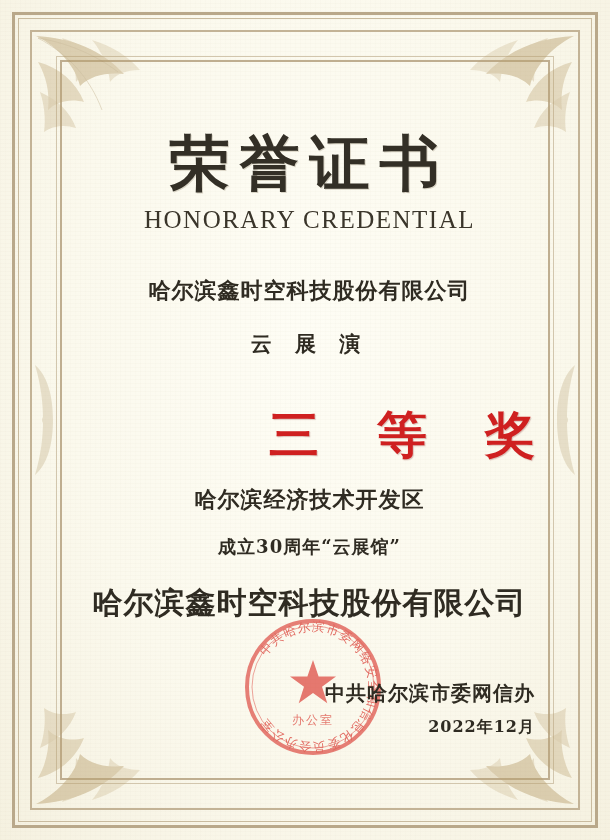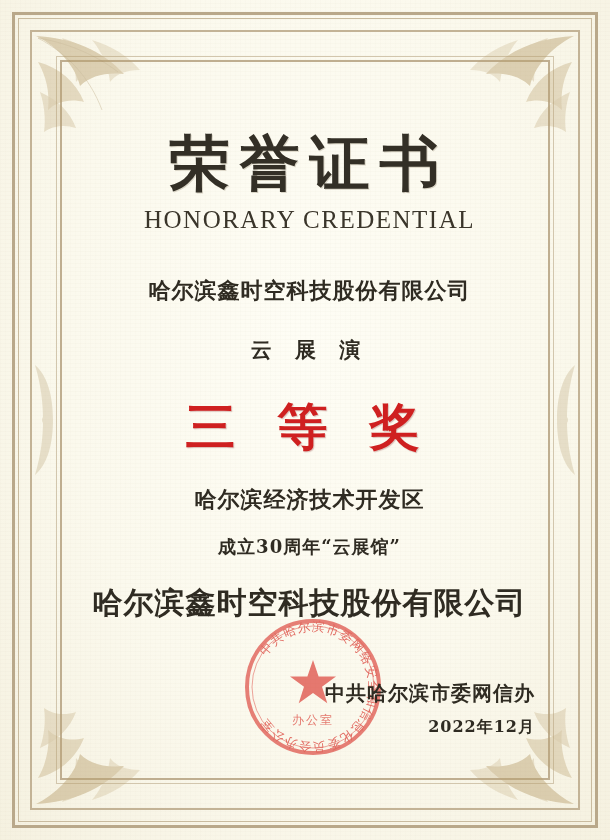--- a/index.html
+++ b/index.html
@@ -120,40 +120,41 @@
   .event-line {
     margin-top: 42px;
     font-family: "DejaVu Serif", serif;
     font-size: 22px;
     font-weight: bold;
     letter-spacing: 1px;
     color: #2f2b22;
   }
 
   .event-sub {
-    margin-top: 30px;
+    margin-top: 24px;
     font-family: "DejaVu Serif", serif;
     font-size: 21px;
     font-weight: bold;
     letter-spacing: 8px;
     color: #2f2b22;
   }
 
   .award {
-    margin-top: 30px;
-    font-family: Liberation Sans, sans-serif;
+    margin-top: 44px;
+    font-family: Liberation Mono, monospace;
     font-size: 50px;
     font-weight: bold;
     letter-spacing: 14px;
     color: #cf2020;
     text-shadow: 1px 1px 1px rgba(120,20,20,0.25);
+    text-align: right;
   }
 
   .project-line1 {
-    margin-top: 24px;
+    margin-top: 16px;
     font-family: "DejaVu Serif", serif;
     font-size: 22px;
     font-weight: bold;
     letter-spacing: 1px;
     color: #2f2b22;
   }
   .project-line2 {
     margin-top: 20px;
     font-family: "DejaVu Serif", serif;
     font-size: 18px;

